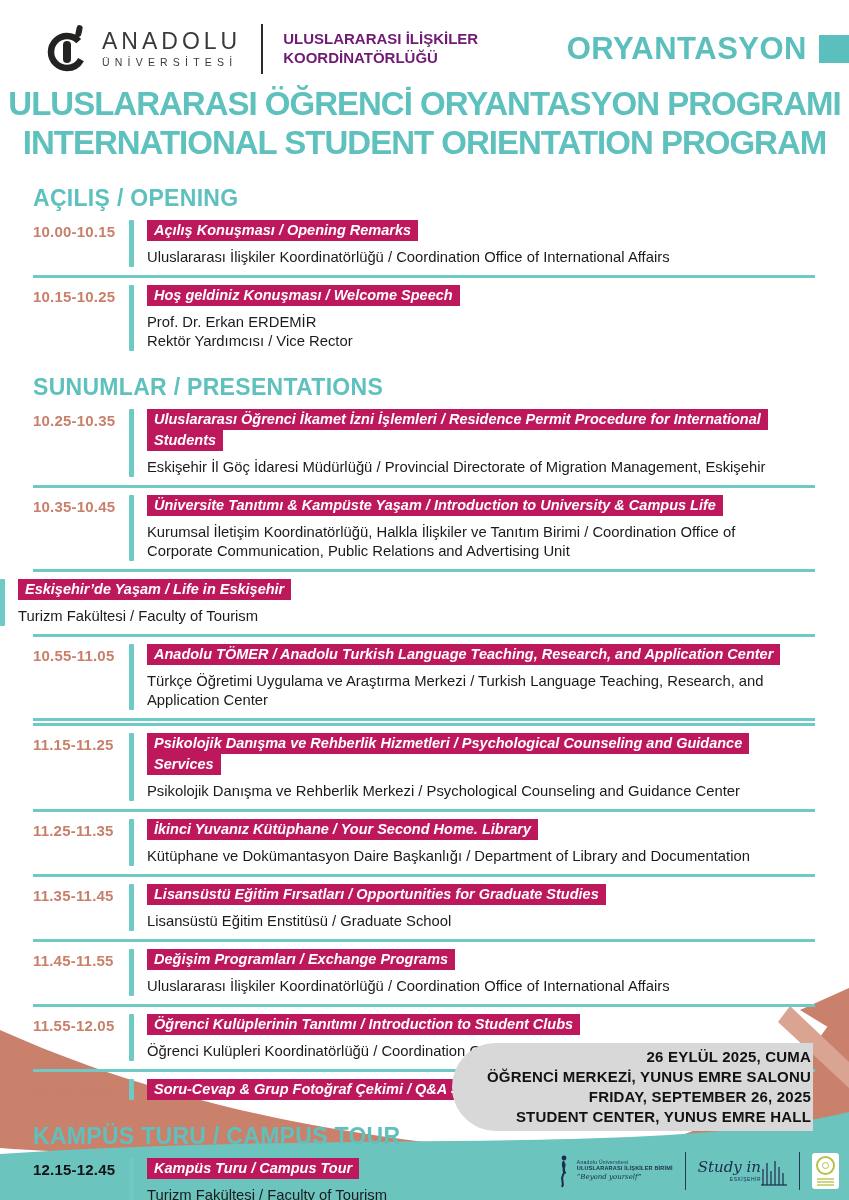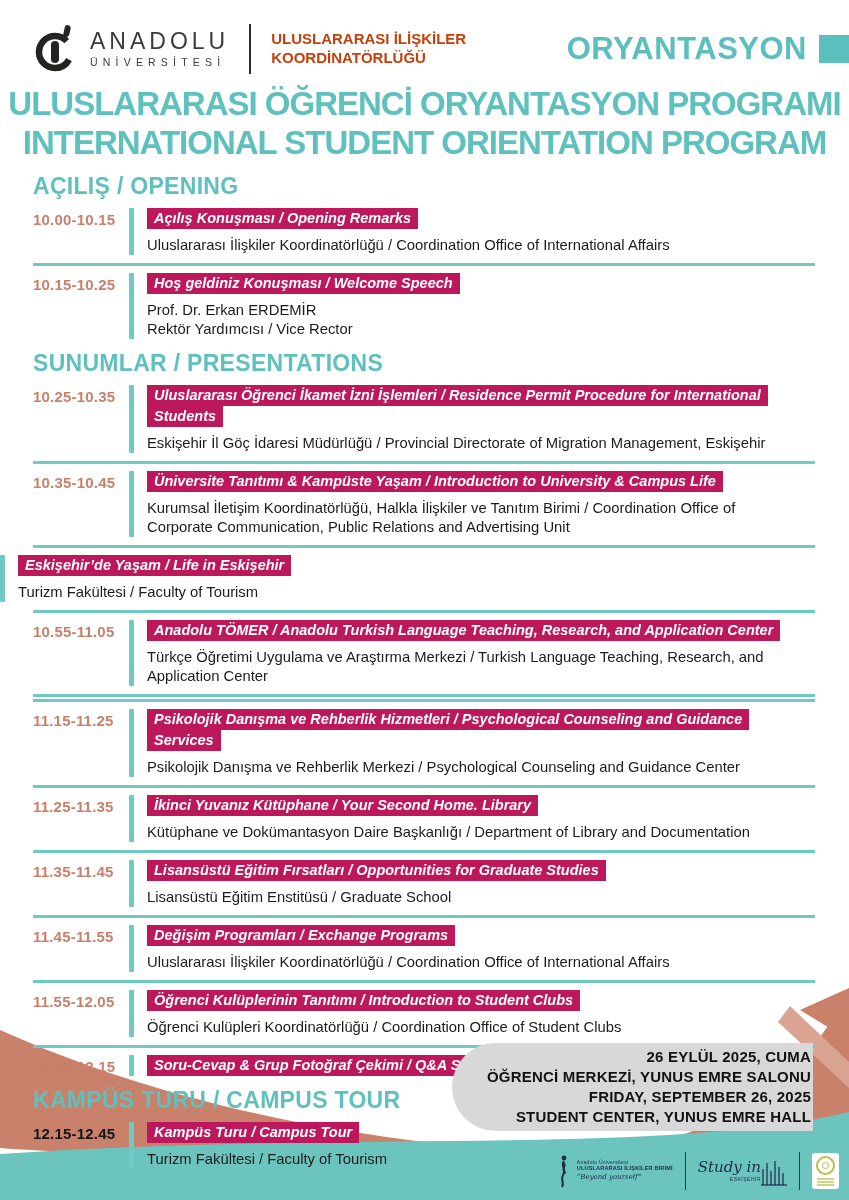--- a/index.html
+++ b/index.html
@@ -6,42 +6,42 @@
   .page{
     position:relative;
     width:849px;height:1200px;
     background:#ffffff;
     overflow:hidden;
     font-family:"Liberation Sans", sans-serif;
     color:#1b1b1b;
   }
   
   .header{
-    position:absolute;top:18px;left:34px;right:0;height:62px;
+    position:absolute;top:18px;left:46px;right:0;height:62px;
     display:flex;align-items:center;z-index:2;justify-content:flex-end;
   }
   .emblem{flex:0 0 auto;margin-right:10px;}
   .logo-text{line-height:1;}
   .logo-line1{font-size:23px;letter-spacing:4px;color:#3a3a39;font-weight:400;}
   .logo-line2{font-size:10.5px;letter-spacing:5.2px;color:#3a3a39;margin-top:4px;}
   .hdr-div{width:2px;height:50px;background:#2b2b2a;margin:0 20px;}
-  .dept{font-weight:bold;font-size:15px;line-height:1.25;color:#c2410c;}
+  .dept{font-weight:bold;font-size:15px;line-height:1.25;color:#701a75;}
   .banner-wrap{margin-left:auto;display:flex;align-items:center;}
   .banner-text{color:#5abfbd;font-weight:800;font-size:31px;letter-spacing:0.5px;}
   .banner-square{width:30px;height:28px;background:#5abfbd;margin-left:12px;}
   
   .main-title{
     position:absolute;top:84px;left:0;right:0;z-index:2;
     text-align:center;color:#5ec1bd;font-weight:800;
     font-size:33px;line-height:39px;letter-spacing:-1px;
   }
   
   .schedule{position:absolute;top:168px;left:0;right:0;z-index:2;}
   .sec-heading{
-    margin:4px 0 3px 33px;color:#5ec1bd;font-weight:800;
+    margin:16px 0 3px 33px;color:#5ec1bd;font-weight:800;
     font-size:23px;letter-spacing:0.3px;line-height:28px;
   }
   .row{display:flex;align-items:stretch;padding:5px 0 6px 0;}
   .time{
     flex:0 0 96px;margin-left:33px;font-weight:bold;font-size:15px;
     color:#c9806b;padding-top:3px;letter-spacing:0.2px;
   }
   .time.black{color:#141414;}
   .tbar{flex:0 0 5px;background:#6fc9c5;margin-right:13px;border-radius:1px;}
   .content{max-width:655px;}

